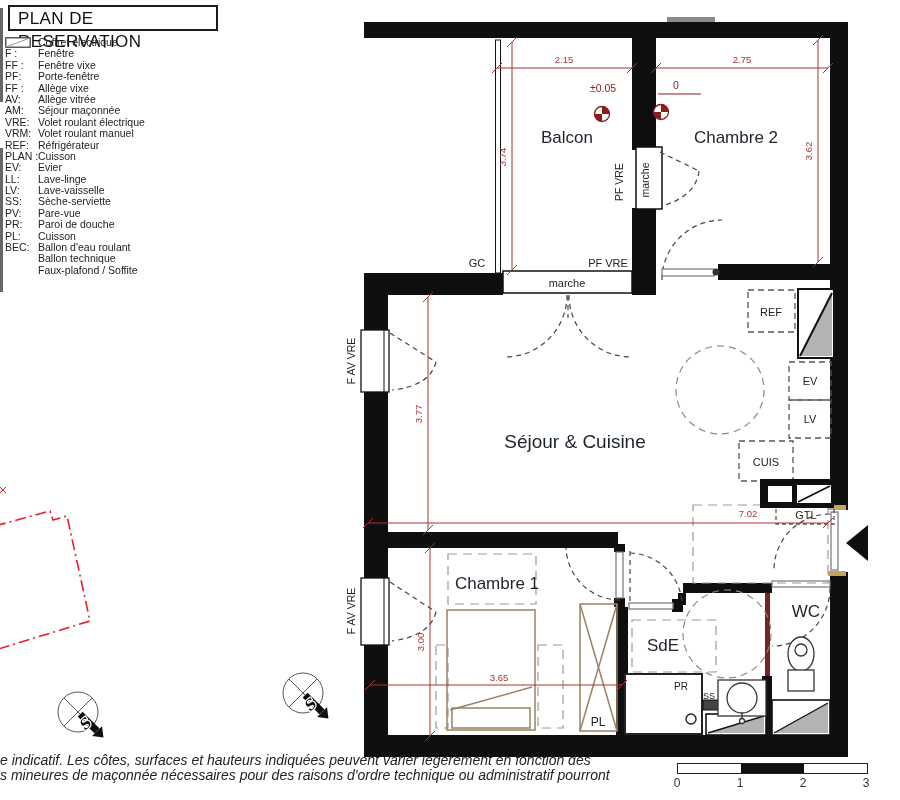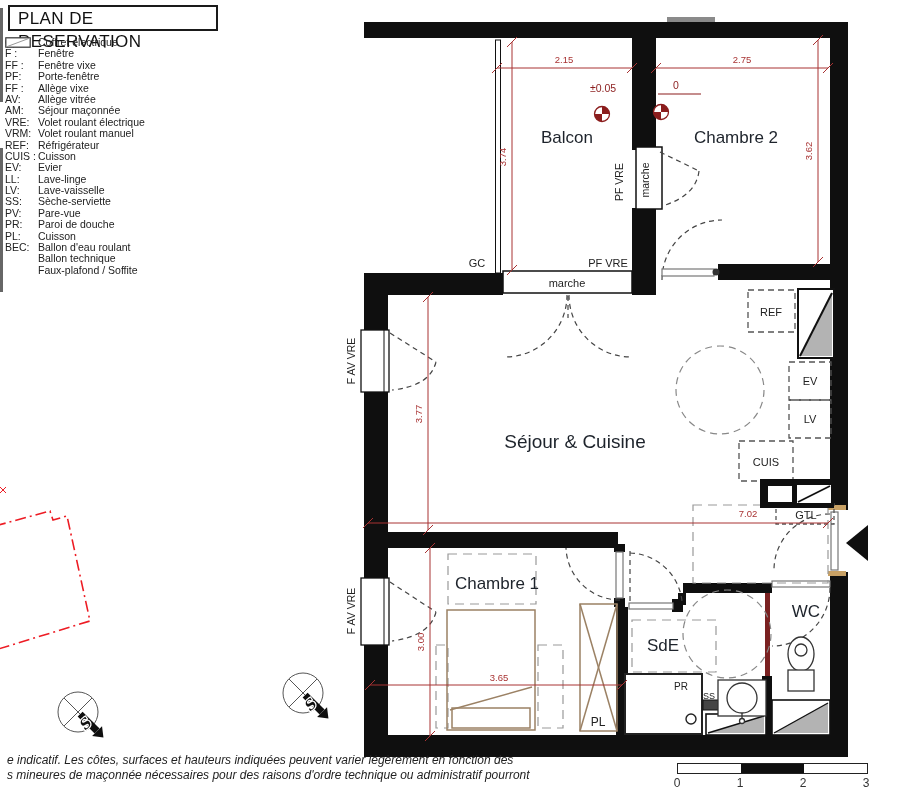--- a/index.html
+++ b/index.html
@@ -6,21 +6,21 @@
   #canvas{position:relative;width:900px;height:800px;background:#fff;overflow:hidden;
           font-family:"Liberation Sans",sans-serif;color:#1d232b;}
   svg{position:absolute;left:0;top:0;}
   #title-box{position:absolute;left:8px;top:5px;width:198px;height:22px;border:2px solid #1a1a1a;
              font-size:17px;letter-spacing:.4px;padding-left:8px;line-height:23px;color:#111;background:#fff;}
   #legend{position:absolute;left:5px;top:37px;font-size:10.5px;color:#222;}
   .lrow{height:11.4px;line-height:11.4px;white-space:nowrap;display:flex;align-items:flex-end;}
   .labbr{display:inline-block;width:33px;flex:0 0 33px;}
   .licon{display:inline-block;width:33px;flex:0 0 33px;}
   .edge-bar{position:absolute;left:0;width:3px;background:#666;}
-  #disclaimer{position:absolute;left:7px;top:753px;width:460px;font-size:12px;font-style:italic;
+  #disclaimer{position:absolute;left:0px;top:753px;width:460px;font-size:14px;font-style:italic;
               color:#222;line-height:15px;white-space:nowrap;}
   #scalebar{position:absolute;left:677px;top:763px;width:189px;height:9px;border:1px solid #222;
             display:flex;background:#fff;}
   #scalebar .seg{flex:1 1 33.33%;}
   #scalebar .seg.black{background:#0f0f0f;}
   .scale-num{position:absolute;top:776px;font-size:12px;color:#333;transform:translateX(-50%);}
 </style>
 </head>
 <body>
 
@@ -66,21 +66,21 @@
       </div>
     <div class="lrow">
         <span class="labbr">VRM:</span>
         <span>Volet roulant manuel</span>
       </div>
     <div class="lrow">
         <span class="labbr">REF:</span>
         <span>Réfrigérateur</span>
       </div>
     <div class="lrow">
-        <span class="labbr">CUIS :</span>
+        <span class="labbr">PLAN :</span>
         <span>Cuisson</span>
       </div>
     <div class="lrow">
         <span class="labbr">EV:</span>
         <span>Evier</span>
       </div>
     <div class="lrow">
         <span class="labbr">LL:</span>
         <span>Lave-linge</span>
       </div>

